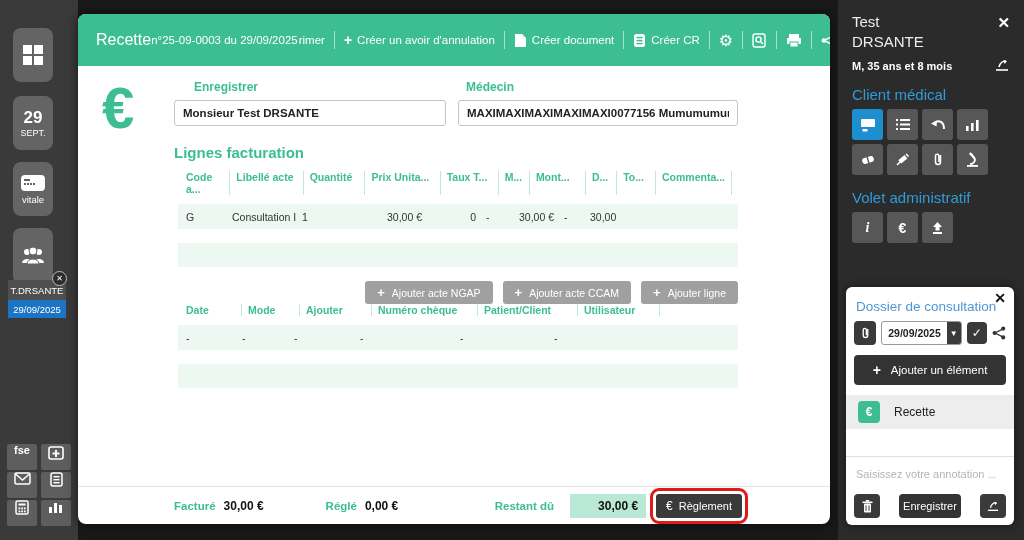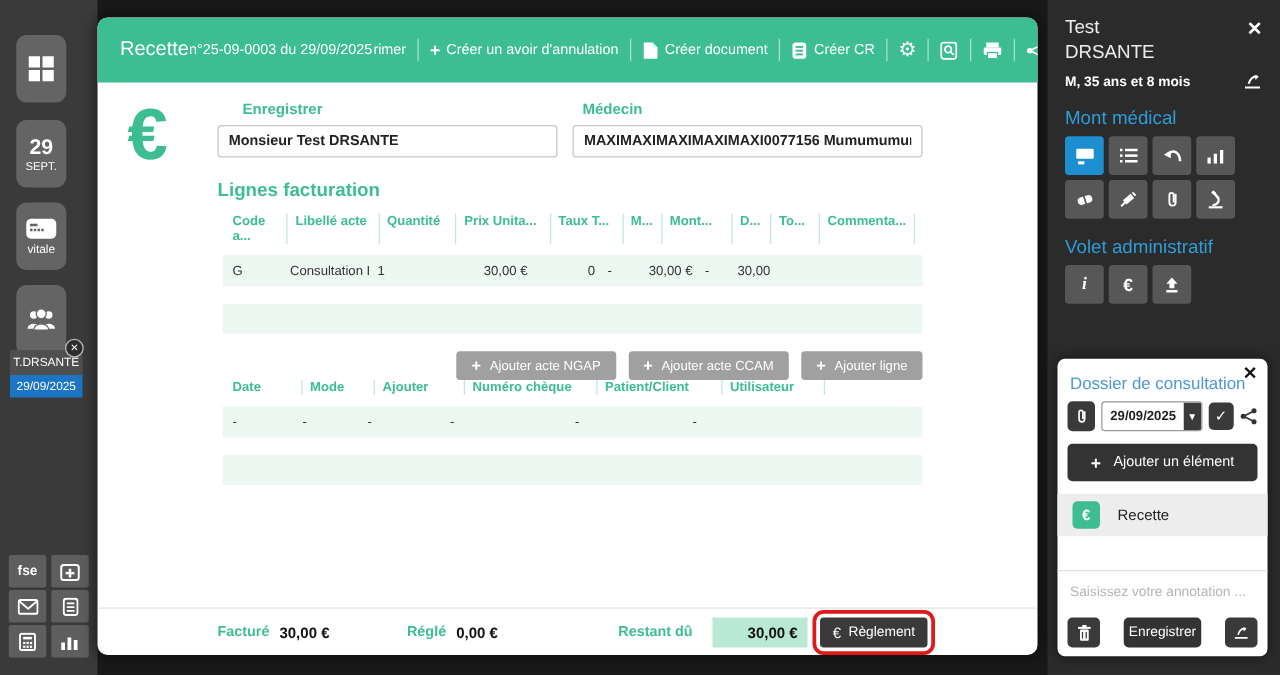--- a/index.html
+++ b/index.html
@@ -15,21 +15,21 @@
   .lsb-cal-month { font-size:9px; margin-top:2px; }
   .lsb-vitale { font-size:9.5px; margin-top:2px; }
   #patient-tab { position:absolute; left:8px; top:280px; width:58px; height:20px; background:#4f4f4f;
                  color:#fff; font-size:9.5px; display:flex; align-items:center; justify-content:center; }
   #patient-tab-close { position:absolute; left:52px; top:271px; width:15px; height:15px; border-radius:50%;
                  background:#2d2d2d; border:1px solid #bbb; color:#fff; font-size:8px; display:flex;
                  align-items:center; justify-content:center; }
   #patient-date-chip { position:absolute; left:8px; top:300px; width:58px; height:18px; background:#1c74c4;
                  color:#fff; font-size:9.5px; display:flex; align-items:center; justify-content:center; }
   .mini-btn { position:absolute; width:30px; height:26px; background:#5e5e5e; border-radius:2px;
-              color:#fff; display:flex; align-items:center; justify-content:center; font-size:11px; font-weight:bold; }
+              color:#fff; display:flex; align-items:flex-start; justify-content:center; font-size:11px; font-weight:bold; }
 
   
   #main-window { position:absolute; left:78px; top:14px; width:752px; height:510px; background:#fff;
                  border-radius:8px; overflow:hidden; box-shadow:0 0 12px rgba(0,0,0,.6); }
   #main-header { height:52px; background:#3dbd92; display:flex; align-items:center; padding:0 18px;
                  color:#fff; }
   #window-title { font-size:16px; }
   #header-right { margin-left:auto; display:flex; align-items:center; gap:9px; font-size:11.5px; white-space:nowrap; }
   .hsep { width:1px; height:18px; background:rgba(255,255,255,.55); }
   .hbtn { display:flex; align-items:center; gap:5px; cursor:pointer; }
@@ -368,21 +368,21 @@
     <span id="rs-info">M, 35 ans et 8 mois</span>
     <span id="rs-export">
       <svg width="16" height="13" viewBox="0 0 16 13">
         <path d="M2 11 h12" stroke="#fff" stroke-width="1.6"></path>
         <path d="M5 8 C6 4 9 2 12 2" fill="none" stroke="#fff" stroke-width="1.6"></path>
         <path d="M9.5 1 L13 2.2 L10.5 5 z" fill="#fff"></path>
       </svg>
     </span>
   </div>
 
-  <div class="volet-title">Mont médical</div>
+  <div class="volet-title">Client médical</div>
   <div class="icon-grid">
     <div class="ico-btn active">
       <svg width="16" height="14" viewBox="0 0 16 14">
         <rect x="1" y="1" width="14" height="8" rx="1" fill="#fff"></rect>
           <rect x="2.5" y="11" width="5" height="2.5" fill="#fff"></rect>
       </svg>
     </div>
     <div class="ico-btn">
       <svg width="16" height="13" viewBox="0 0 16 13">
         <rect x="1" y="1" width="2" height="2" fill="#fff"></rect>

